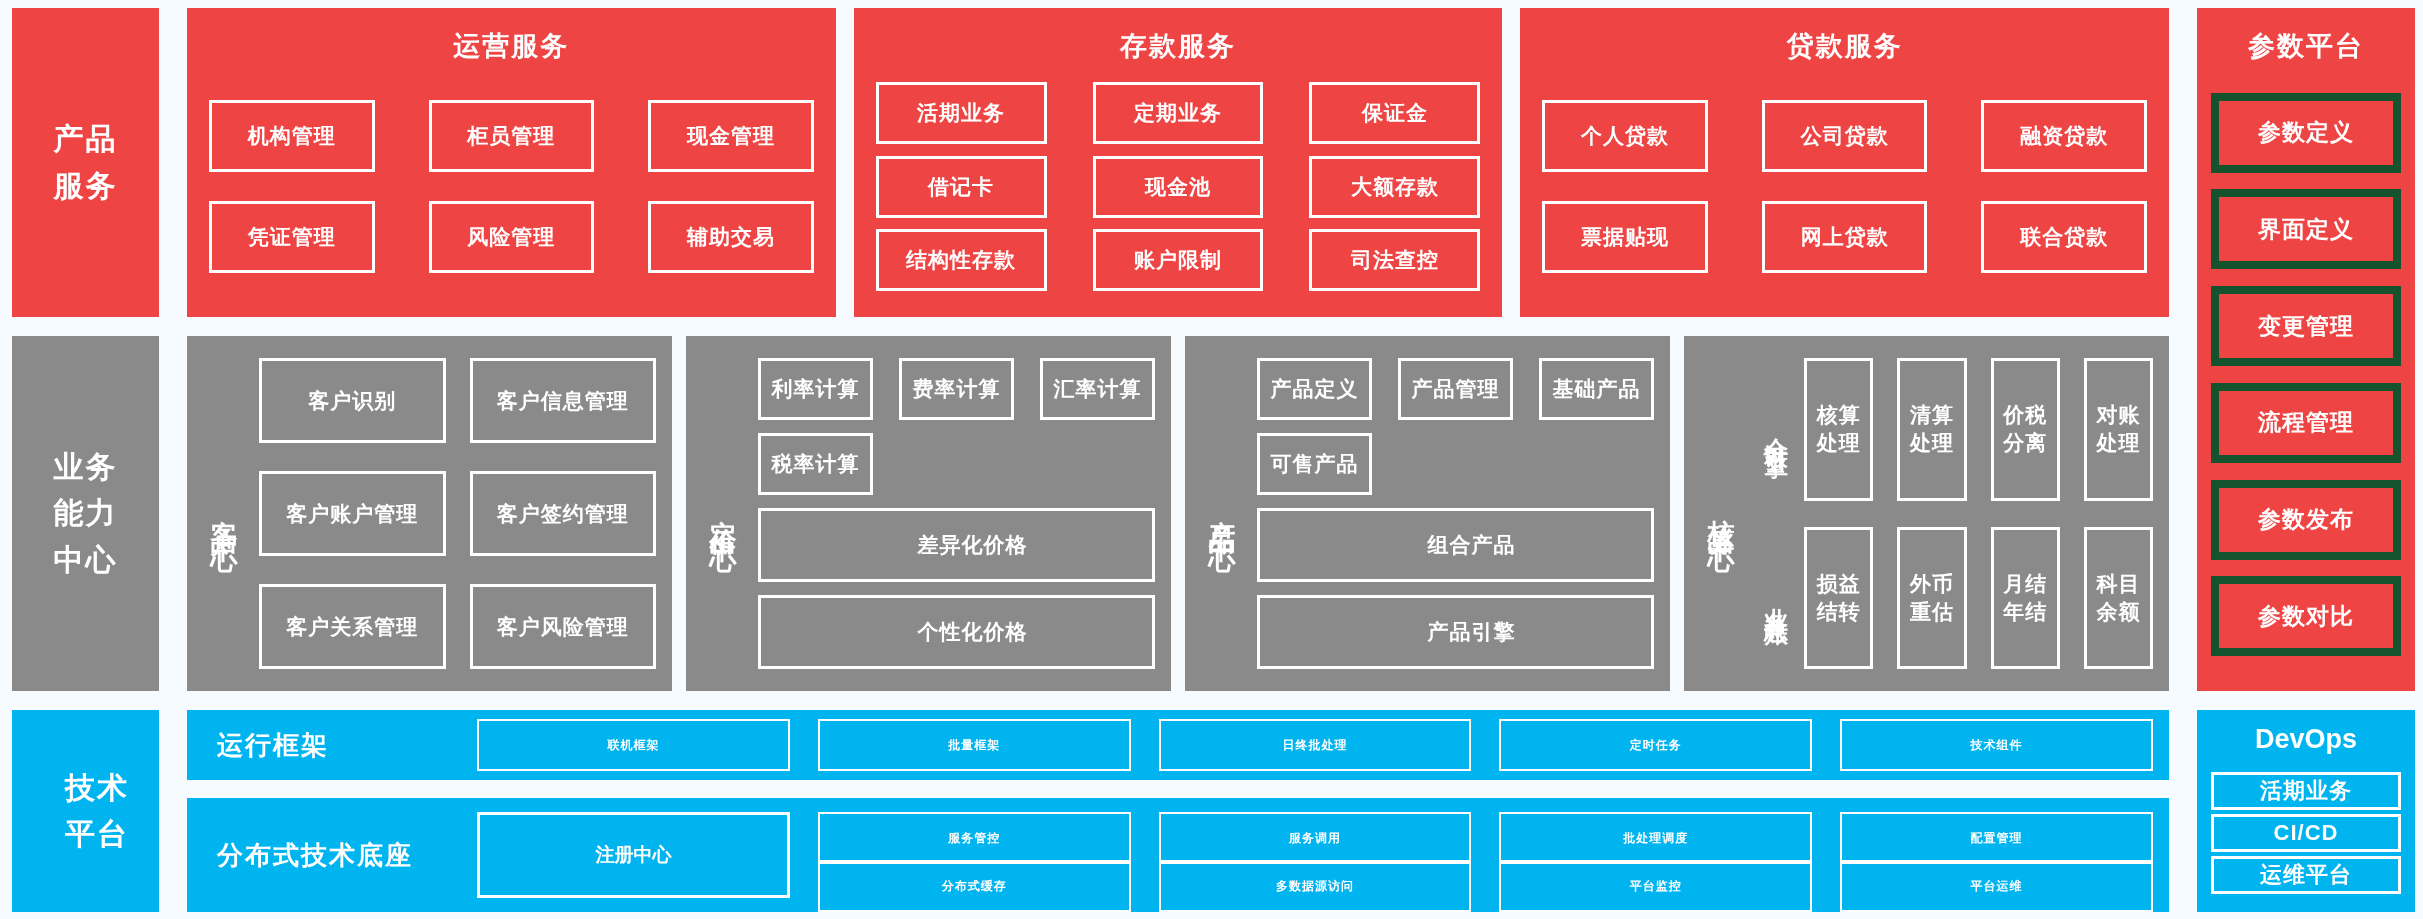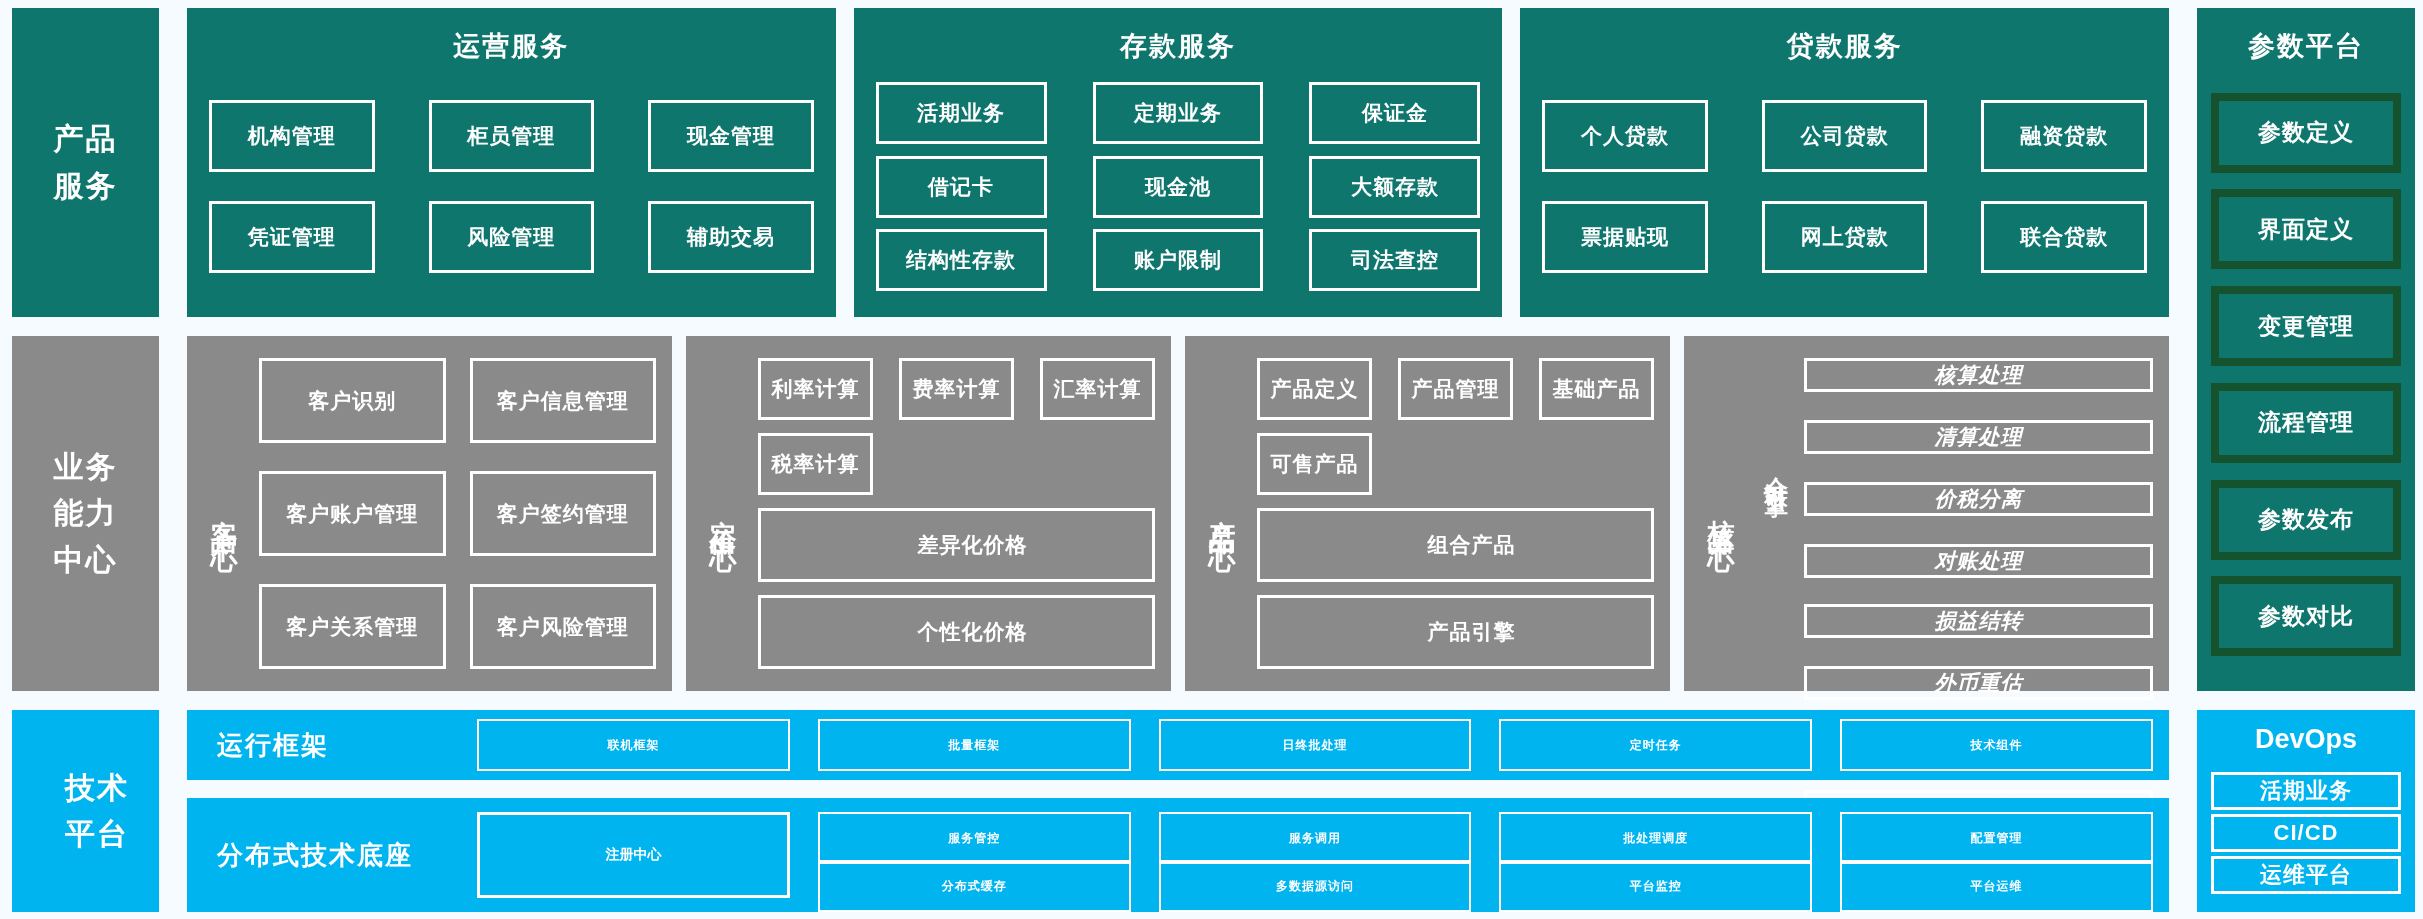--- a/index.html
+++ b/index.html
@@ -10,21 +10,21 @@
     font-weight:bold; color:#ffffff;
     box-sizing:border-box;
   }
   .layout {
     display:grid; width:100%; height:100%; box-sizing:border-box;
     padding:8px 8px 7px 12px;
     grid-template-columns:147px 1fr 218px;
     grid-template-rows:309px 355px 1fr;
     column-gap:28px; row-gap:19px;
   }
-  .teal { background:#0f766e; }
+  .teal { background:#ef4444; }
   .blue { background:#00b4f0;padding-left:23px; }
   .gray { background:#8a8a8a; }
 
   .side-label {
     display:flex; align-items:center; justify-content:center;
     font-size:30px; line-height:1.55; text-align:center; white-space:pre-line;
     letter-spacing:2px;
   }
 
   
@@ -48,32 +48,32 @@
   .vlabel-wrap { width:50px; flex:none; display:flex; align-items:center; justify-content:center; }
   .vlabel { writing-mode:vertical-rl; text-orientation:upright; font-size:27px; letter-spacing:8px; }
   .vlabel.small { font-size:24px; letter-spacing:5px; }
   .grid-2x3 { flex:1; display:grid; grid-template-columns:1fr 1fr; gap:28px 24px; grid-auto-rows:1fr; }
   .stack { flex:1; display:flex; flex-direction:column; gap:13px; }
   .pair-grid { flex:2; display:grid; grid-template-columns:1fr 1fr 1fr; gap:13px 26px; grid-auto-rows:1fr; }
   .wide-box { flex:1; border:3px solid #fff; display:flex; align-items:center; justify-content:center; font-size:21px; letter-spacing:1px;padding-left:32px; }
   .acct-col { flex:1; display:flex; flex-direction:column; gap:26px; }
   .sub-group { flex:1; display:flex; gap:8px; }
   .sub-vlabel-wrap { width:40px; flex:none; display:flex; align-items:center; justify-content:center; }
-  .grid-2x2 { flex:1; display:grid; grid-template-columns:1fr; gap:28px 24px; grid-auto-rows:1fr;font-style:italic; }
+  .grid-2x2 { flex:1; display:grid; grid-template-columns:1fr 1fr 1fr 1fr; gap:28px 24px; grid-auto-rows:1fr; }
 
   
   .row3-main { grid-column:2; grid-row:3; display:flex; flex-direction:column; gap:18px; }
   .band { display:flex; align-items:center; padding:0 16px 0 30px; gap:28px; box-sizing:border-box; }
   .band.runtime { height:70px; flex:none; }
   .band.distributed { flex:1; }
   .band-label { width:232px; flex:none; font-size:26px; letter-spacing:2px; }
   .band-items { flex:1; display:grid; grid-template-columns:repeat(5,1fr); gap:28px; }
   .band-item { height:52px; border:2px solid #fff; display:flex; align-items:center; justify-content:center; font-size:12px; letter-spacing:1px; box-sizing:border-box;text-align:right; }
   .band2-grid { flex:1; display:grid; grid-template-columns:repeat(5,1fr); grid-template-rows:38px 38px; gap:10px 28px; }
-  .registry-box { grid-column:1; grid-row:1 / 3; height:auto; border:3px solid #fff; display:flex; align-items:center; justify-content:center; font-size:14px; }
+  .registry-box { grid-column:1; grid-row:1 / 3; height:auto; border:3px solid #fff; display:flex; align-items:center; justify-content:center; font-size:19px; }
   .contents { display:contents; }
 
   
   .param-col { grid-column:3; grid-row:1 / 3; display:flex; flex-direction:column; padding:14px 14px 18px; box-sizing:border-box; }
   .param-title { text-align:center; font-size:27px; letter-spacing:2px; height:48px; flex:none; padding-top:6px; }
   .param-items { flex:1; display:flex; flex-direction:column; justify-content:space-evenly; }
   .param-box { height:80px; border:8px solid #14532d; display:flex; align-items:center; justify-content:center; font-size:23px; letter-spacing:1px; box-sizing:border-box; }
   .devops-col { grid-column:3; grid-row:3; display:flex; flex-direction:column; padding:8px 14px 14px; box-sizing:border-box; }
   .devops-title { text-align:center; font-size:27px; height:44px; flex:none; padding-top:6px; }
   .devops-items { flex:1; display:flex; flex-direction:column; justify-content:space-evenly; }

